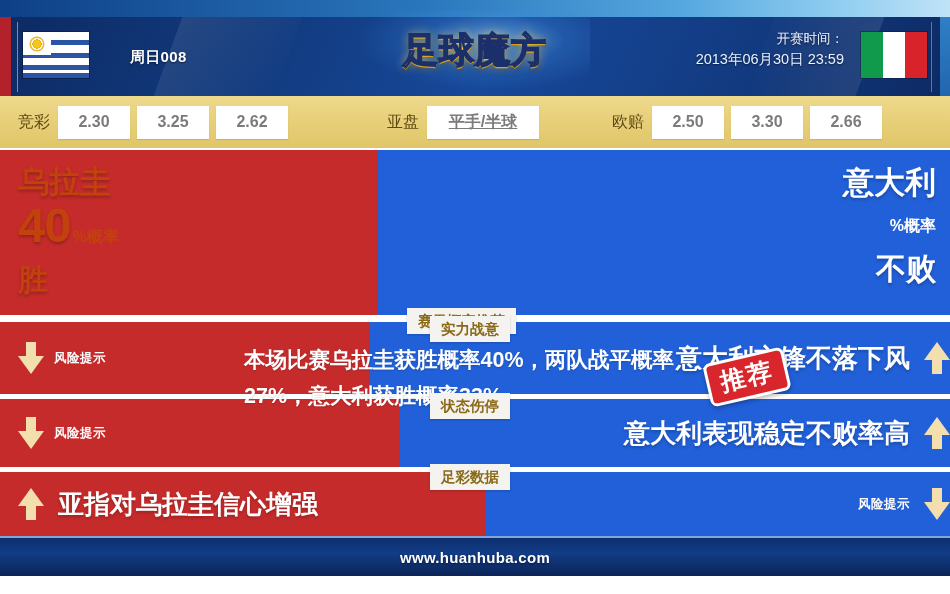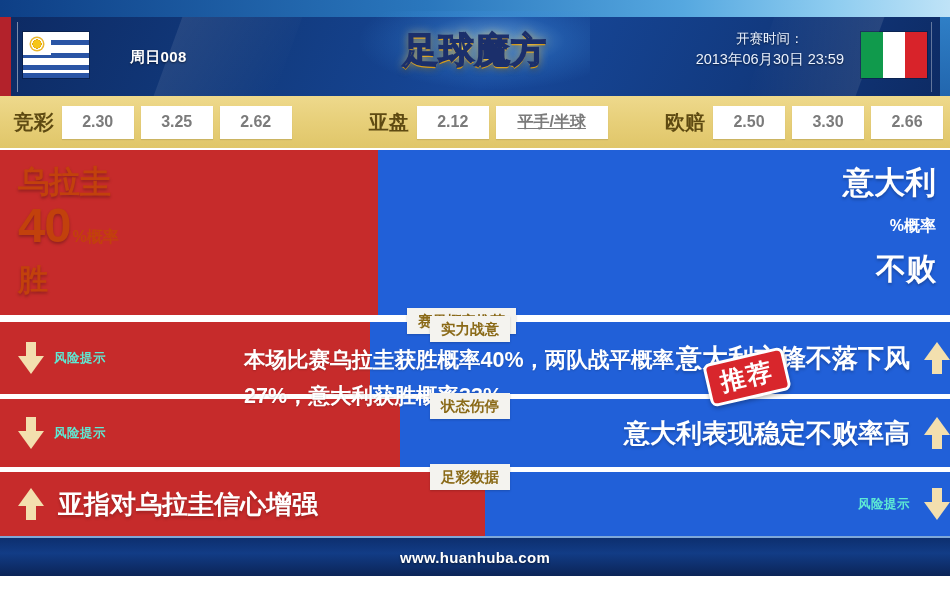--- a/index.html
+++ b/index.html
@@ -61,21 +61,21 @@
   .flag-it i{display:block;height:46px;width:22px;}
   .flag-it .g{background:#109a4c;}
   .flag-it .w{background:#ffffff;}
   .flag-it .r{background:#d8232a;}
 
   .match-no{
     position:absolute;left:130px;top:48px;
     color:#ffffff;font-size:15px;font-weight:bold;letter-spacing:.3px;
     text-shadow:0 1px 2px rgba(0,0,0,.5);
   }
-  .kick-wrap{position:absolute;right:106px;top:29px;text-align:center;}
+  .kick-wrap{position:absolute;right:106px;top:29px;text-align:right;}
   .kick-label,.kick-time{
     color:#eaf2ff;font-size:13.5px;line-height:20px;white-space:nowrap;
     text-shadow:0 1px 2px rgba(0,0,0,.55);
   }
   .kick-time{font-size:14.5px;}
 
   
   .logo{
     position:absolute;left:50%;top:22px;transform:translateX(-50%);
     width:200px;height:56px;display:flex;align-items:center;justify-content:center;
@@ -98,21 +98,21 @@
   }
 
   
   .odds{
     position:absolute;left:0;top:96px;width:950px;height:52px;
     background:linear-gradient(180deg,#eed98c 0%,#e7cf79 50%,#e0c669 100%);
     display:flex;align-items:center;
   }
   .odds-group{display:flex;align-items:center;}
   .odds-name{
-    color:#5e4a12;font-size:20px;font-weight:bold;margin:0 8px 0 0;white-space:nowrap;
+    color:#5e4a12;font-size:16px;font-weight:normal;margin:0 8px 0 0;white-space:nowrap;
   }
   .odds-cell{
     background:#fff;color:#7b7b7b;font-weight:bold;font-size:16px;
     height:33px;min-width:56px;padding:0 8px;margin-right:7px;
     display:flex;align-items:center;justify-content:center;
     box-shadow:0 1px 1px rgba(0,0,0,.10);white-space:nowrap;
   }
   .odds-cell.wide{min-width:96px;text-decoration:underline;}
   .gap-a{width:92px;}
   .gap-b{width:66px;}
@@ -165,21 +165,21 @@
     display:block;
   }
 
   
   .row{position:absolute;left:0;width:950px;}
   .row .half{position:absolute;top:0;height:100%;display:flex;align-items:center;}
   .half.red{background:#c62b2b;}
   .half.blue{background:#2160d8;}
 
   .risk{
-    display:flex;align-items:center;color:#5eead4;white-space:nowrap;
+    display:flex;align-items:center;color:#ffffff;white-space:nowrap;
   }
   .risk-text{font-size:12.5px;font-weight:bold;letter-spacing:.5px;}
   .arrow{
     width:0;height:0;position:relative;display:inline-block;
   }
   .arr-down{width:26px;height:32px;}
   .arr-down .bar{position:absolute;left:8px;top:0;width:10px;height:16px;background:#f3dfae;}
   .arr-down .tip{position:absolute;left:0;top:14px;width:0;height:0;
     border-left:13px solid transparent;border-right:13px solid transparent;border-top:18px solid #f3dfae;}
   .arr-up{width:26px;height:32px;}
@@ -254,21 +254,20 @@
       <div class="odds-name">竞彩</div>
       <div class="odds-cell">2.30</div>
       <div class="odds-cell">3.25</div>
       <div class="odds-cell">2.62</div>
     </div>
 
     <div class="gap-a"></div>
 
     <div class="odds-group">
       <div class="odds-name">亚盘</div>
-      <div class="odds-cell">2.12</div>
       <div class="odds-cell wide">平手/半球</div>
     </div>
 
     <div class="gap-b"></div>
 
     <div class="odds-group">
       <div class="odds-name">欧赔</div>
       <div class="odds-cell">2.50</div>
       <div class="odds-cell">3.30</div>
       <div class="odds-cell">2.66</div>

